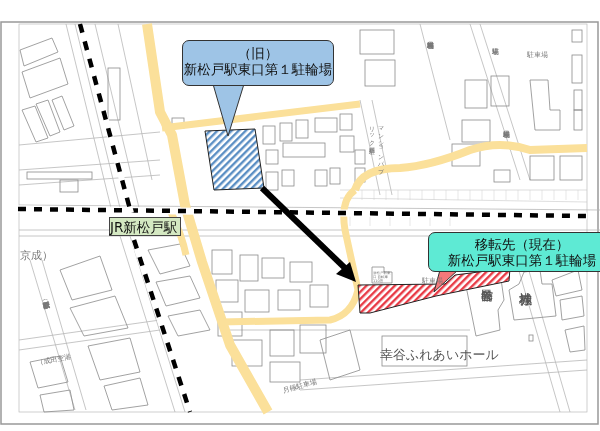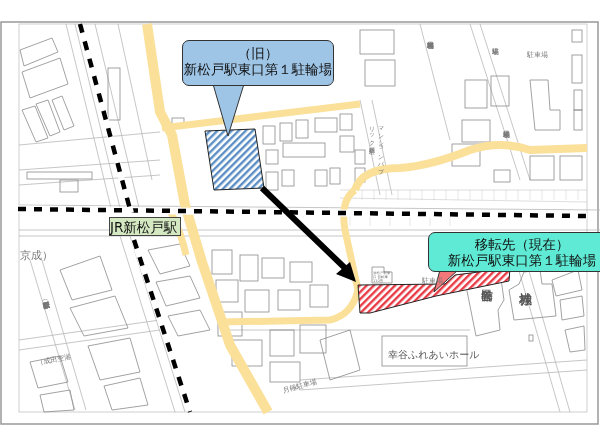--- a/index.html
+++ b/index.html
@@ -4,21 +4,21 @@
 <style>
   html, body { margin:0; padding:0; background:#ffffff; }
   body { width:600px; height:431px; position:relative; overflow:hidden; font-family:"DejaVu Sans", sans-serif; }
   #map { position:absolute; left:0; top:0; width:600px; height:431px; }
   .callout { position:absolute; border:1px solid #333; border-radius:7px; text-align:center; color:#111; line-height:16px; }
   .callout-old { left:182px; top:40px; width:152px; height:46px; background:#9ec4e6; font-size:13.5px; padding-top:4px; box-sizing:border-box; }
   .callout-new { left:428px; top:232px; width:188px; height:40px; background:#5eead4; font-size:13.5px; padding-top:3px; box-sizing:border-box; }
   .station-label { position:absolute; left:109px; top:217px; width:72px; height:19px; background:#d4e8c2; border:1px solid #444; font-size:13.5px; line-height:18px; text-align:left; color:#111; box-sizing:border-box; }
   .map-text { position:absolute; color:#777; font-size:8px; line-height:9px; }
   .vert { writing-mode:vertical-rl; }
-  .hall-label { left:388px; top:350px; font-size:10px; color:#555;text-align:center; }
+  .hall-label { left:380px; top:350px; font-size:13px; color:#555;text-align:center; }
   .kominkan { left:480px; top:280px; font-size:12px; line-height:13px; color:#555; writing-mode:vertical-rl; height:54px; }
   .jinja { left:518px; top:282px; font-size:13px; line-height:14px; color:#555; writing-mode:vertical-rl; height:40px; }
 </style>
 </head>
 <body>
 
 <svg id="map" viewBox="0 0 600 431" xmlns="http://www.w3.org/2000/svg">
   <defs>
     <pattern id="hatchBlue" width="5" height="5" patternUnits="userSpaceOnUse" patternTransform="rotate(45)">
       <rect width="5" height="5" fill="#ffffff"></rect>

